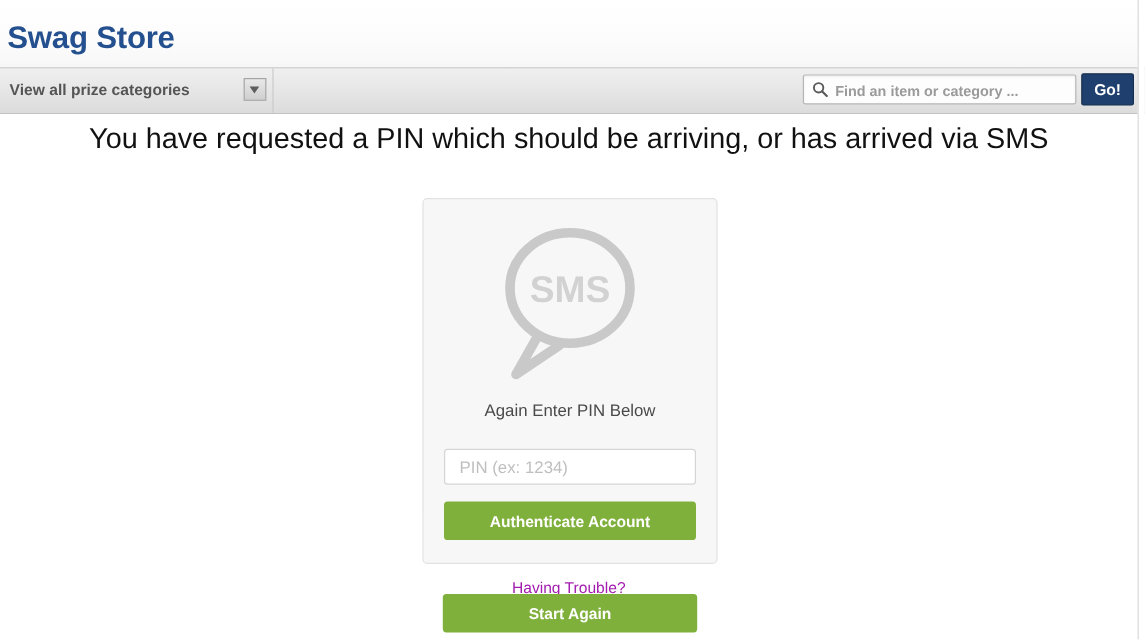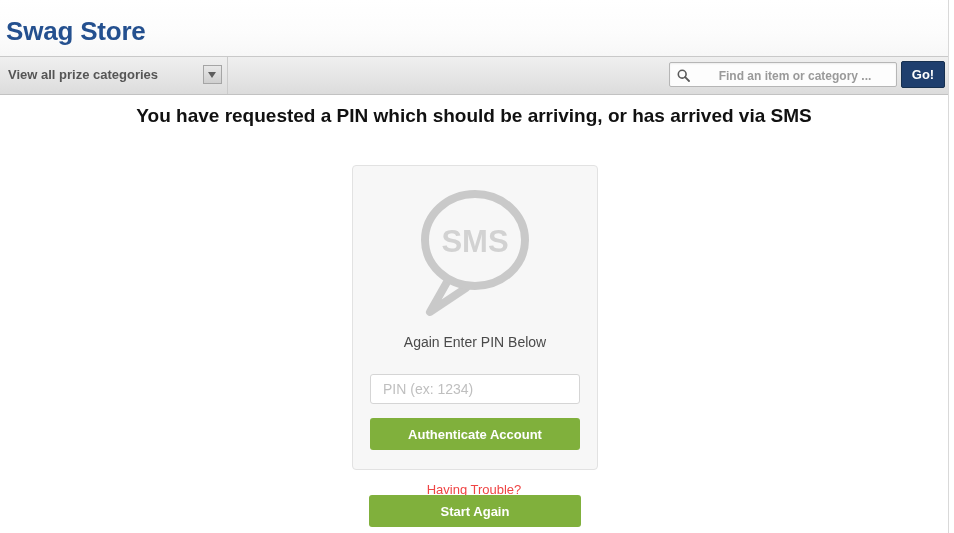--- a/index.html
+++ b/index.html
@@ -120,21 +120,20 @@
     left: 24px;
     top: 0;
     width: 198px;
     height: 23px;
     border: 0;
     outline: none;
     background: transparent;
     font-family: "Liberation Sans", sans-serif;
     font-size: 12px;
     color: #333;
-    text-align: center;
   }
   .search-input::placeholder {
     color: #9a9a9a;
     font-weight: bold;
     opacity: 1;
   }
   .go-button {
     position: absolute;
     right: 1px;
     top: -1px;
@@ -159,24 +158,23 @@
     top: 96px;
     width: 948px;
     height: 437px;
   }
   .page-heading {
     position: absolute;
     left: 0;
     top: 8px;
     width: 948px;
     text-align: center;
-    font-size: 19px;
+    font-size: 24px;
     color: #111111;
     line-height: 24px;
-    font-weight: bold;
   }
 
   .pin-card {
     position: absolute;
     left: 352px;
     top: 69px;
     width: 246px;
     height: 305px;
     background: #f7f7f7;
     border: 1px solid #e2e2e2;
@@ -244,21 +242,21 @@
     height: 32px;
   }
 
   .having-trouble {
     position: absolute;
     left: 0;
     top: 386px;
     width: 948px;
     text-align: center;
     font-size: 13px;
-    color: #ef4444;
+    color: #a21caf;
     cursor: pointer;
   }
 
   .start-again-button {
     position: absolute;
     left: 369px;
     top: 399px;
     width: 212px;
     height: 32px;
   }

